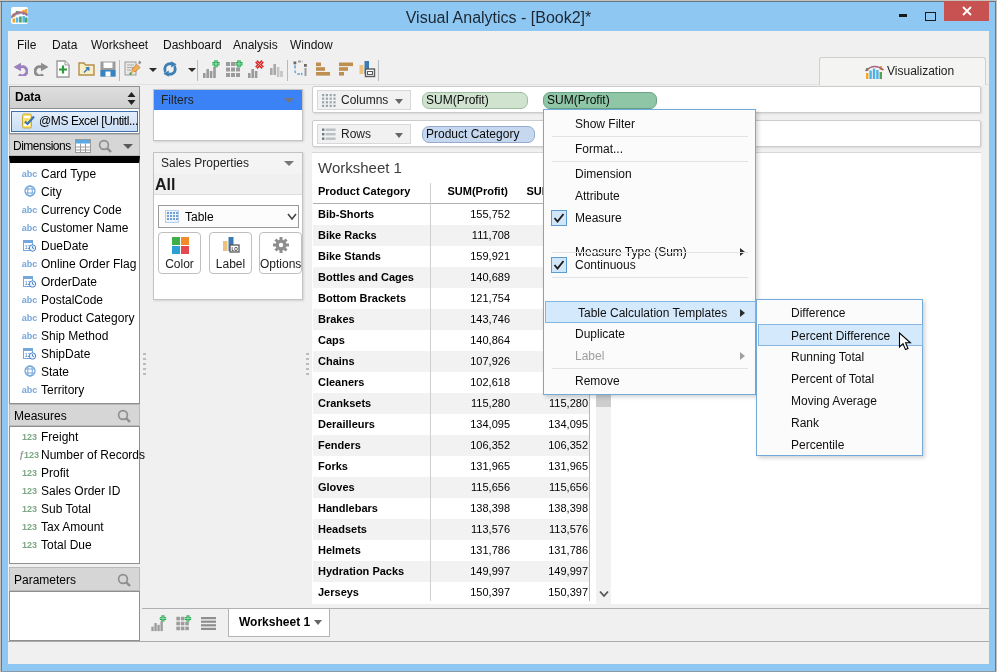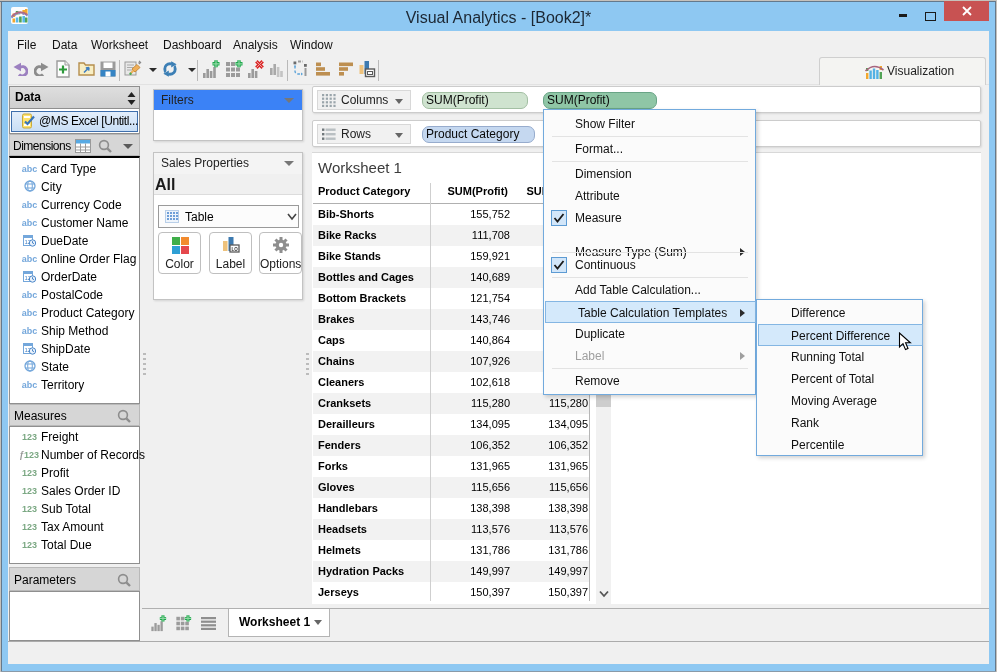--- a/index.html
+++ b/index.html
@@ -196,21 +196,21 @@
       <rect x="0.5" y="0.5" width="15" height="13" fill="#fff" stroke="#9a9a9a"></rect>
       <rect x="1" y="1" width="14" height="3.5" fill="#58aae4"></rect>
       <path d="M0.5,8 L15.5,8 M0.5,11 L15.5,11 M5.5,4.5 L5.5,13.5 M10.5,4.5 L10.5,13.5" stroke="#9a9a9a" stroke-width="1"></path>
     </svg>
 <svg class="svgi" style="left:88px;top:4px" width="15" height="15" viewBox="0 0 15 15">
       <circle cx="6" cy="6" r="4.4" fill="none" stroke="#8d8d8d" stroke-width="1.6"></circle>
       <path d="M9.3,9.3 L13,13" stroke="#8d8d8d" stroke-width="2.4"></path>
     </svg>
 <div class="a" style="left:113px;top:9px;width:0;height:0;border-top:5px solid #5a5a5a;border-left:5px solid transparent;border-right:5px solid transparent"></div>
 </div>
-<div class="lbox" style="top:156px;height:248px;border-top:2px solid #000000">
+<div class="lbox" style="top:156px;height:248px;border-top:7px solid #000000">
  <div class="fitem" style="top:2px">
       <span class="ic abc">abc</span>
       <span class="tx">Card Type</span>
     </div>
  <div class="fitem" style="top:20px">
       <span class="ic"><svg width="12" height="12" viewBox="0 0 12 12" style="vertical-align:-1px">
           <circle cx="6" cy="6" r="5" fill="none" stroke="#74a7db" stroke-width="1.3"></circle>
           <ellipse cx="6" cy="6" rx="2.3" ry="5" fill="none" stroke="#74a7db" stroke-width="1"></ellipse>
           <path d="M1,4 L11,4 M1,8 L11,8" stroke="#74a7db" stroke-width="1"></path>
         </svg></span>
@@ -642,23 +642,20 @@
  <div class="msep" style="top:142px"></div>
  <div class="menu-item" style="top:144px">
       <span class="chk">
         <svg width="14" height="14" viewBox="0 0 14 14" style="display:block;margin:0 auto">
           <path d="M2.5,7 L5.5,10.5 L11.5,3" stroke="#1a1a1a" stroke-width="1.8" fill="none"></path>
         </svg>
       </span>
       <span class="t">Continuous</span>
     </div>
  <div class="msep" style="top:167px"></div>
- <div class="menu-item" style="top:169px">
-      <span class="t">Add Table Calculation...</span>
-    </div>
  <div class="menu-item" style="top:191px;background:#d4e9fb;border:1px solid #84b6e3;width:211px;height:22px">
       <span class="t" style="left:32px">Table Calculation Templates</span>
       <span class="arrow-r"></span>
     </div>
  <div class="menu-item" style="top:213px">
       <span class="t">Duplicate</span>
     </div>
  <div class="menu-item" style="top:235px;color:#9f9f9f">
       <span class="t">Label</span>
       <span class="arrow-r" style="border-left-color:#9f9f9f"></span>

